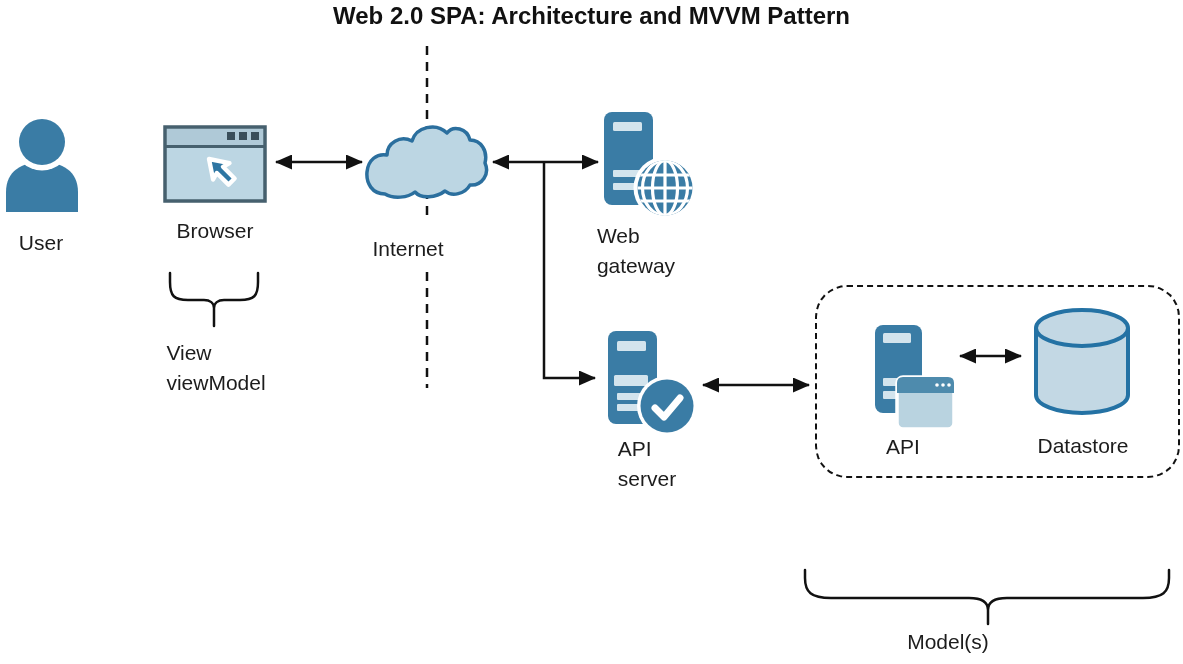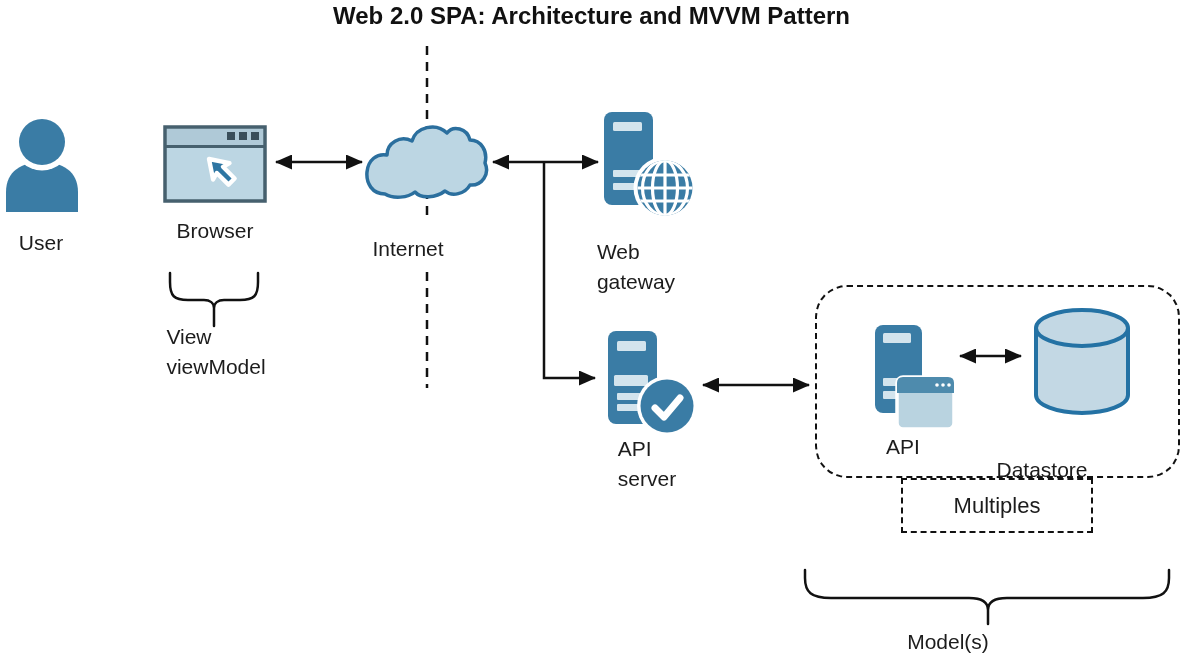--- a/index.html
+++ b/index.html
@@ -52,23 +52,20 @@
     <line x1="493" y1="162" x2="598" y2="162" stroke="#111" stroke-width="2.5" marker-start="url(#ahS)" marker-end="url(#ahE)"></line>
 
     <path d="M544,163 V378 H595" stroke="#111" stroke-width="2.5" fill="none" marker-end="url(#ahE)"></path>
 
     <line x1="703" y1="385" x2="809" y2="385" stroke="#111" stroke-width="2.5" marker-start="url(#ahS)" marker-end="url(#ahE)"></line>
 
     <line x1="960" y1="356" x2="1021" y2="356" stroke="#111" stroke-width="2.5" marker-start="url(#ahS)" marker-end="url(#ahE)"></line>
   </svg>
 
   <div class="dashed-box"></div>
-  <div class="multiples-box">
-    <span>Multiples</span>
-  </div>
 
   <svg class="icon" style="left:4px;top:116px;" width="76" height="96" viewBox="0 0 76 96">
     <path d="M2,96 L2,76 C2,55 18,46 38,46 C58,46 74,55 74,76 L74,96 Z" fill="#3A7CA5"></path>
     <circle cx="38" cy="26" r="28.5" fill="#ffffff"></circle>
     <circle cx="38" cy="26" r="23" fill="#3A7CA5"></circle>
   </svg>
 
   <svg class="icon" style="left:163px;top:125px;" width="104" height="78" viewBox="0 0 104 78">
     <rect x="2" y="2" width="100" height="74" fill="#BCD6E3" stroke="#46606E" stroke-width="3.5"></rect>
     <rect x="4" y="4" width="96" height="16" fill="#AFC9D7"></rect>
@@ -151,34 +148,34 @@
     <path d="M4,4 V12 C4,26 10,32 30,32 L168,32 C180,32 187,36 187,44 L187,58
              M368,4 V12 C368,26 362,32 342,32 L206,32 C194,32 187,36 187,44" fill="none" stroke="#111" stroke-width="2.5" stroke-linecap="round"></path>
   </svg>
 
   <div class="lbl" style="left:41px;top:228px;">User</div>
 
   <div class="lbl" style="left:215px;top:216px;">Browser</div>
 
   <div class="lbl" style="left:408px;top:234px;">Internet</div>
 
-  <div class="lbl" style="left:636px;top:237px;">
+  <div class="lbl" style="left:636px;top:221px;">
     <div>Web</div>
     <div>gateway</div>
   </div>
 
   <div class="lbl" style="left:647px;top:434px;">
     <div>API</div>
     <div>server</div>
   </div>
 
   <div class="lbl" style="left:903px;top:432px;">API</div>
 
-  <div class="lbl" style="left:1042px;top:431px;margin-top:24px;">Datastore</div>
+  <div class="lbl" style="left:1083px;top:431px;">Datastore</div>
 
-  <div class="lbl" style="left:216px;top:322px;">
+  <div class="lbl" style="left:216px;top:338px;">
     <div>View</div>
     <div>viewModel</div>
   </div>
 
   <div class="lbl" style="left:948px;top:627px;">Model(s)</div>
 
 </div>
 
 </body></html>

